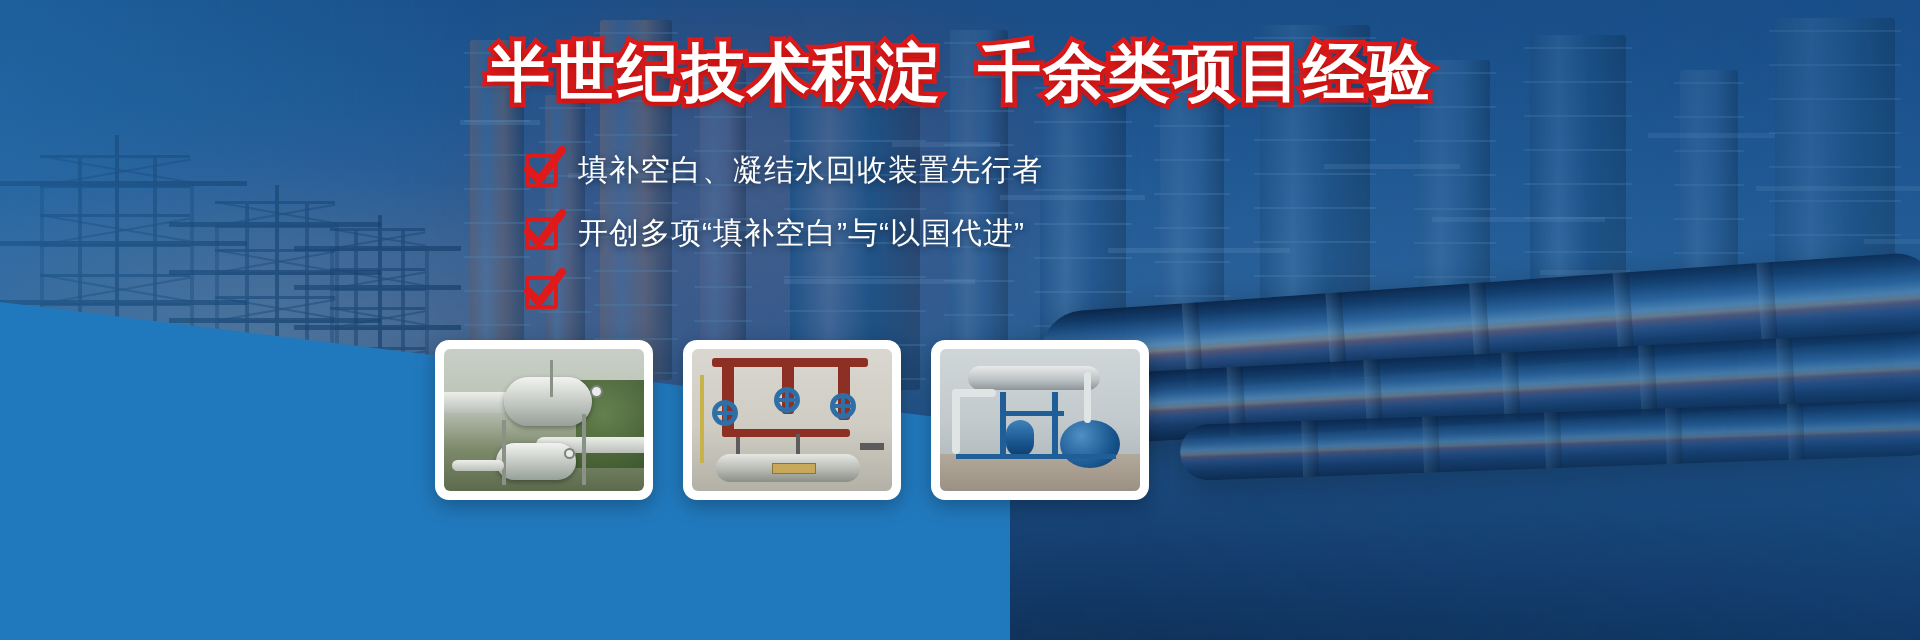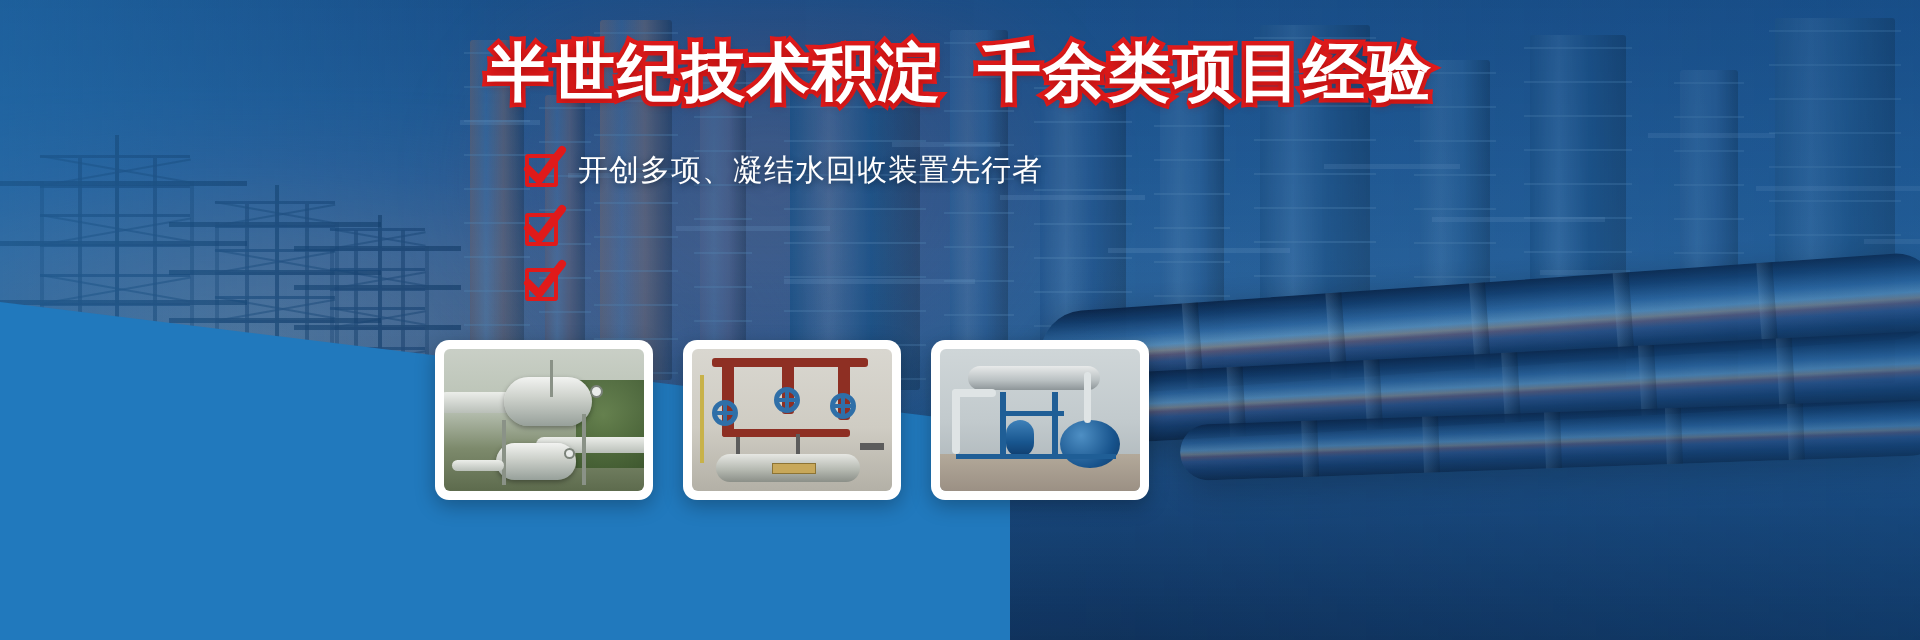--- a/index.html
+++ b/index.html
@@ -477,30 +477,31 @@
 
   <div class="bullets">
 
     <div class="bullet">
       <span class="chk">
         <span class="box"></span>
         <svg viewBox="0 0 46 46">
             <path d="M7 24 L18 35 L41 5" fill="none" stroke="#e01a1a" stroke-width="8" stroke-linecap="round" stroke-linejoin="round"></path>
           </svg>
       </span>
-      <span class="btext">开创多项、凝结水回收装置先行者</span>
+      <span class="btext">填补空白、凝结水回收装置先行者</span>
     </div>
 
     <div class="bullet">
       <span class="chk">
         <span class="box"></span>
         <svg viewBox="0 0 46 46">
             <path d="M7 24 L18 35 L41 5" fill="none" stroke="#e01a1a" stroke-width="8" stroke-linecap="round" stroke-linejoin="round"></path>
           </svg>
       </span>
+      <span class="btext">开创多项“填补空白”与“以国代进”</span>
     </div>
 
     <div class="bullet">
       <span class="chk">
         <span class="box"></span>
         <svg viewBox="0 0 46 46">
             <path d="M7 24 L18 35 L41 5" fill="none" stroke="#e01a1a" stroke-width="8" stroke-linecap="round" stroke-linejoin="round"></path>
           </svg>
       </span>
     </div>

